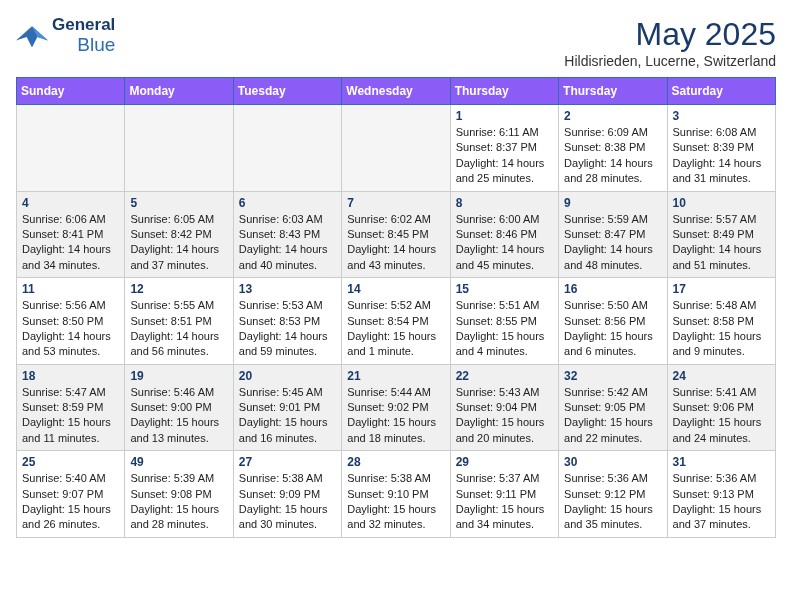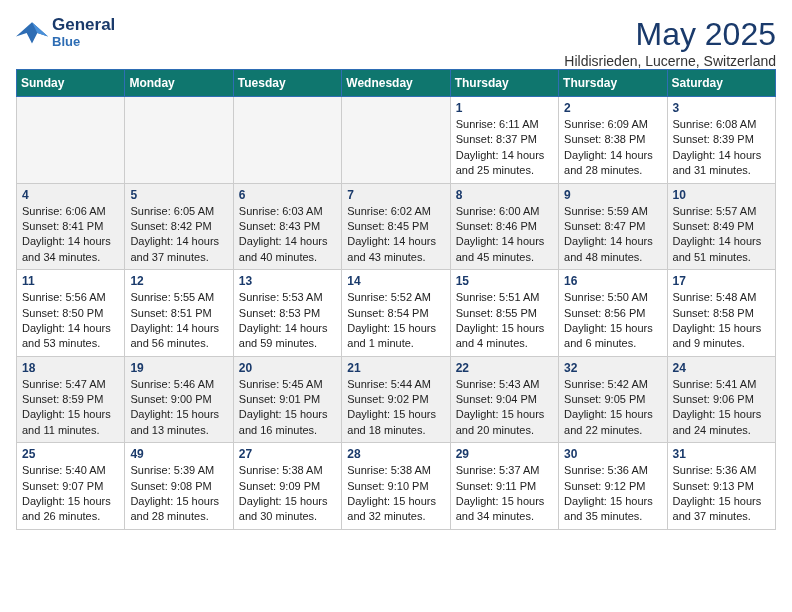--- a/index.html
+++ b/index.html
@@ -7,20 +7,21 @@
       font-family: Arial, sans-serif;
       background: #fff;
       width: 792px;
       min-height: 612px;
       padding: 16px;
     }
     .header {
       display: flex;
       justify-content: space-between;
       align-items: flex-start;
+      margin-bottom: 8px;
     }
     .logo {
       display: flex;
       align-items: center;
       gap: 4px;
     }
     .logo-bird {
       width: 32px;
       height: 28px;
     }
@@ -35,21 +36,21 @@
     .title-block .location {
       font-size: 14px;
       color: #333;
     }
     .calendar {
       width: 100%;
       border-collapse: collapse;
       border: 1px solid #ccc;
     }
     .calendar th {
-      background: #0f766e;
+      background: #8b5cf6;
       color: #fff;
       font-size: 12px;
       font-weight: bold;
       padding: 6px 4px;
       text-align: left;
       border: 1px solid #2e6db4;
     }
     .calendar td {
       vertical-align: top;
       border: 1px solid #ccc;
@@ -83,21 +84,21 @@
 <body>
 
 <div class="header">
   <div class="logo">
     <svg class="logo-bird" viewBox="0 0 36 30" xmlns="http://www.w3.org/2000/svg">
       <polygon points="18,4 36,20 24,16 18,28 12,16 0,20" fill="#2e6db4"></polygon>
       <polygon points="18,4 36,20 24,16" fill="#4a90d9"></polygon>
     </svg>
     <div>
       <div style="font-size:17px;font-weight:bold;color:#1a3a6b;line-height:1.1;">General</div>
-      <div style="font-size:13px;font-weight:bold;color:#2e6db4;line-height:1.1;">Blue</div>
+      <div style="font-size:19px;font-weight:normal;color:#2e6db4;line-height:1.1;text-align:right;">Blue</div>
     </div>
   </div>
   <div class="title-block">
     <div class="month-year">May 2025</div>
     <div class="location">Hildisrieden, Lucerne, Switzerland</div>
   </div>
 </div>
 
 <table class="calendar">
   <thead>

